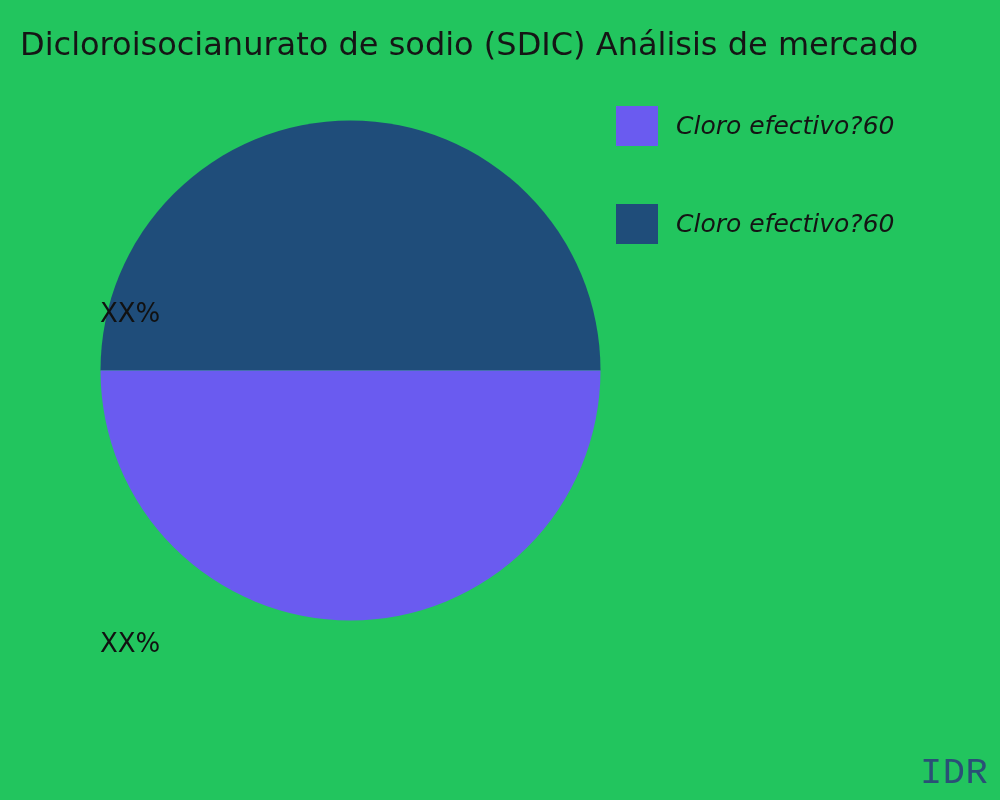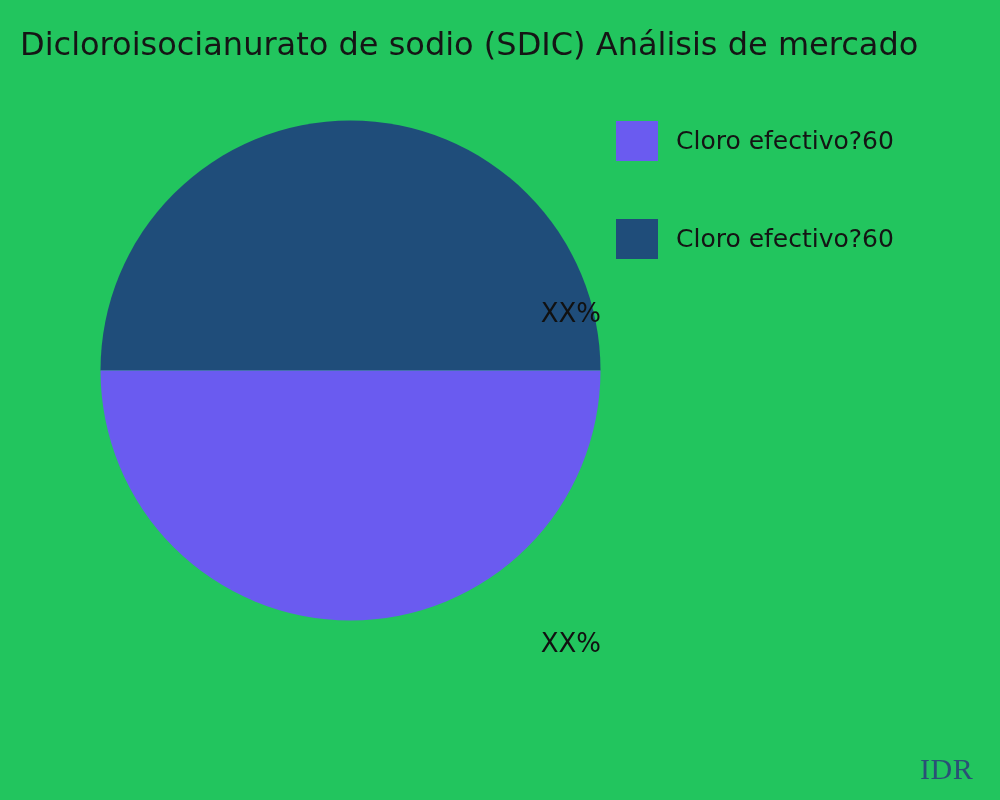--- a/index.html
+++ b/index.html
@@ -54,39 +54,40 @@
     height: 501px;
   }
 
   .slice-label {
     position: absolute;
     font-family: "DejaVu Sans", sans-serif;
     font-size: 26px;
     font-weight: 400;
     color: #111111;
     white-space: nowrap;
-    text-align: right;
+    text-align: left;
   }
   .slice-label-top {
     left: 0;
     top: 178px;
     width: 501px;
   }
   .slice-label-bottom {
     left: 0;
     top: 508px;
     width: 501px;
   }
 
   
   .legend {
     position: absolute;
     left: 616px;
-    top: 121px;
+    top: 106px;
     width: 384px;
+    font-style: italic;
   }
   .legend-item {
     position: relative;
     height: 40px;
     margin-bottom: 58px;
     white-space: nowrap;
   }
   .legend-swatch {
     position: absolute;
     left: 0;
@@ -104,22 +105,22 @@
     font-size: 25px;
     color: #141414;
     white-space: nowrap;
   }
 
   
   .watermark {
     position: absolute;
     left: 920px;
     top: 752px;
-    font-family: Liberation Serif, serif;
-    font-size: 30px;
+    font-family: Liberation Mono, monospace;
+    font-size: 37px;
     font-weight: 400;
     color: #2a5076;
     white-space: nowrap;
     letter-spacing: 0.5px;
   }
 </style>
 </head>
 <body>
 
 <div id="chart-root" style="background: #22c55e;">

